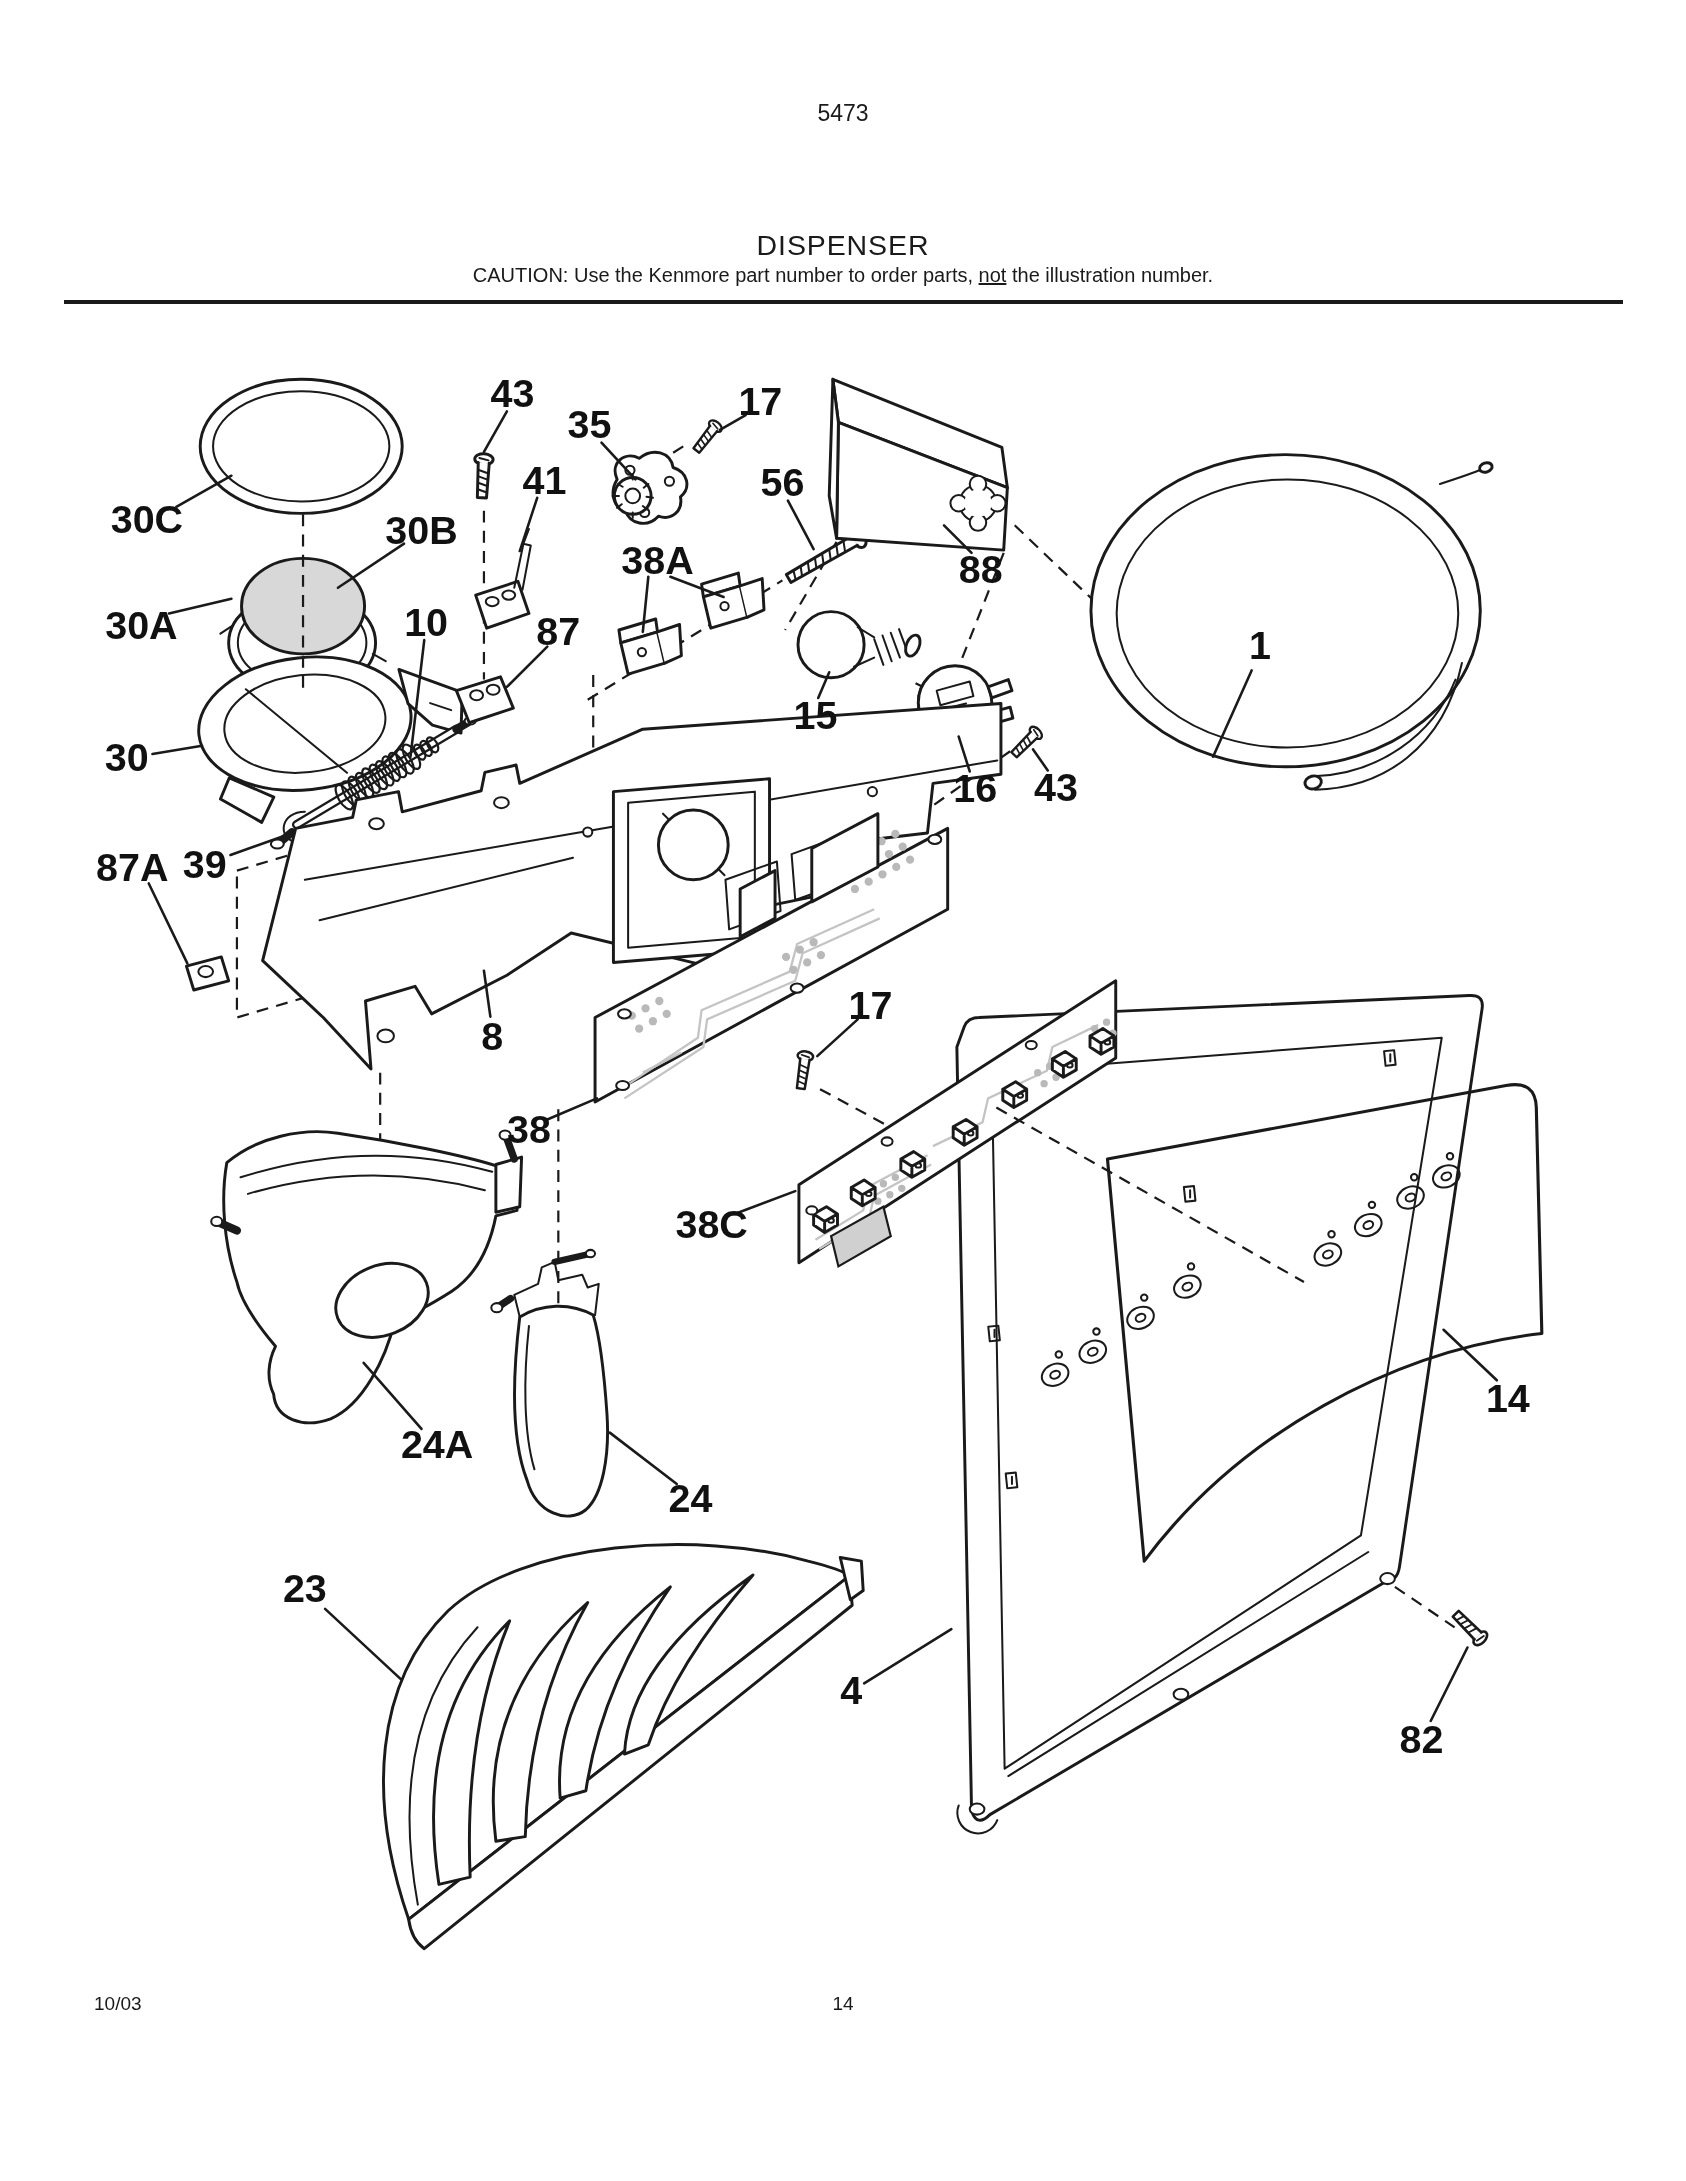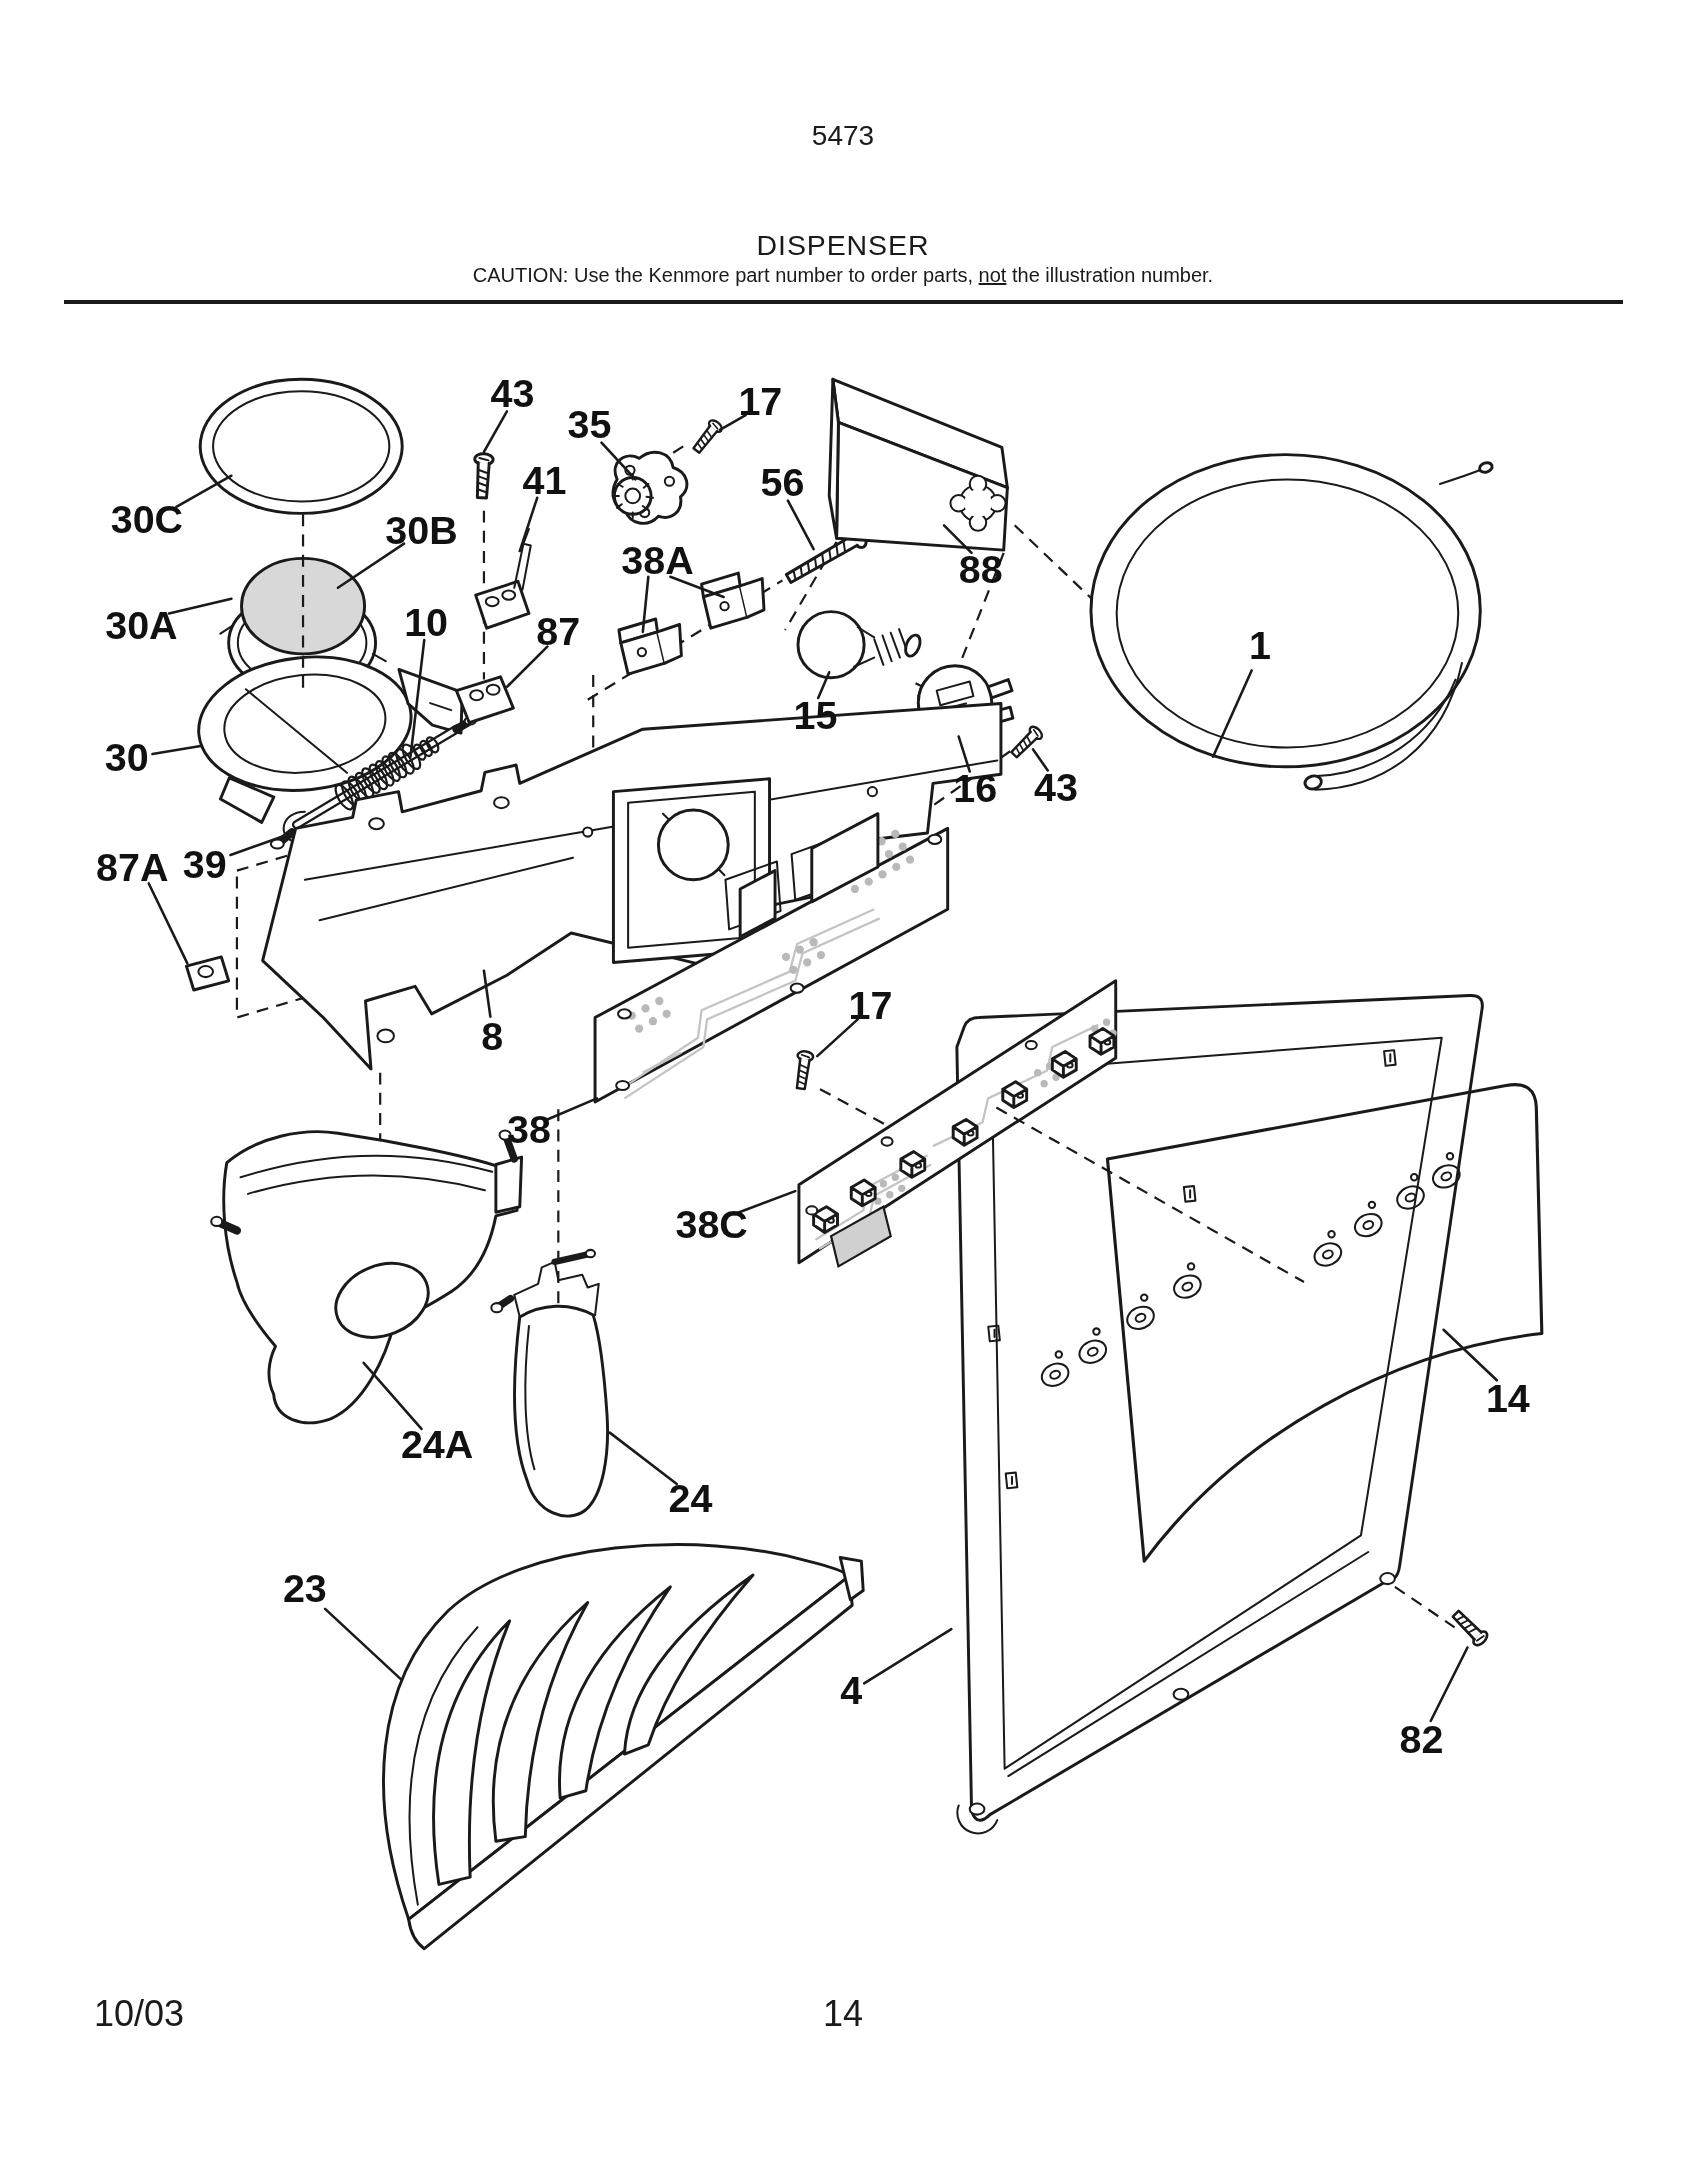--- a/index.html
+++ b/index.html
@@ -1,26 +1,26 @@
 <!DOCTYPE html>
 <html style="--ink: #1a1a1a; --shade: #d8d8d8; --dots: #b9b9b9; --trace: #c4c4c4;font-size:14.7px"><head>
 <meta charset="utf-8">
 <style>
   :root{
     --ink:#1a1a1a; --shade:#d8d8d8; --dots:#b9b9b9; --trace:#c4c4c4;
   }
   html,body{margin:0;padding:0;background:#ffffff;}
   body{width:1686px;height:2182px;position:relative;font-family:"Liberation Sans",sans-serif;color:var(--ink);overflow:hidden;}
   .hdr-text{position:absolute;left:843px;transform:translateX(-50%);white-space:nowrap;}
-  #doc-part-number{top:120px;font-size:28px;}
+  #doc-part-number{top:100px;font-size:23px;}
   #doc-title{top:185px;font-size:28.5px;letter-spacing:0.9px;margin-top:44px;}
   #caution-line{top:264px;font-size:20px;}
   #caution-line .u{text-decoration:underline;}
   #header-rule{position:absolute;left:64px;top:300px;width:1559px;height:3.7px;background:var(--ink);}
-  .ftr-text{position:absolute;font-size:36px;text-align:right;}
+  .ftr-text{position:absolute;font-size:19px;text-align:right;}
   #footer-date{left:94px;top:1993px;}
   #footer-page{left:843px;top:1993px;transform:translateX(-50%);}
   #diagram-svg{position:absolute;left:0;top:0;}
   #diagram-svg path,#diagram-svg ellipse,#diagram-svg circle,#diagram-svg line,#diagram-svg rect,#diagram-svg polyline{vector-effect:none;}
   .part{fill:#ffffff;stroke:var(--ink);stroke-width:3.2;stroke-linejoin:round;stroke-linecap:round;}
   .det{fill:none;stroke:var(--ink);stroke-width:2.2;stroke-linejoin:round;stroke-linecap:round;}
   .hole{fill:#ffffff;stroke:var(--ink);stroke-width:2.2;}
   .shade{fill:var(--shade);stroke:var(--ink);stroke-width:3.2;}
   .dash{fill:none;stroke:var(--ink);stroke-width:2.4;stroke-dasharray:13 9;}
   .trace{fill:none;stroke:var(--trace);stroke-width:2.5;stroke-linejoin:round;}

